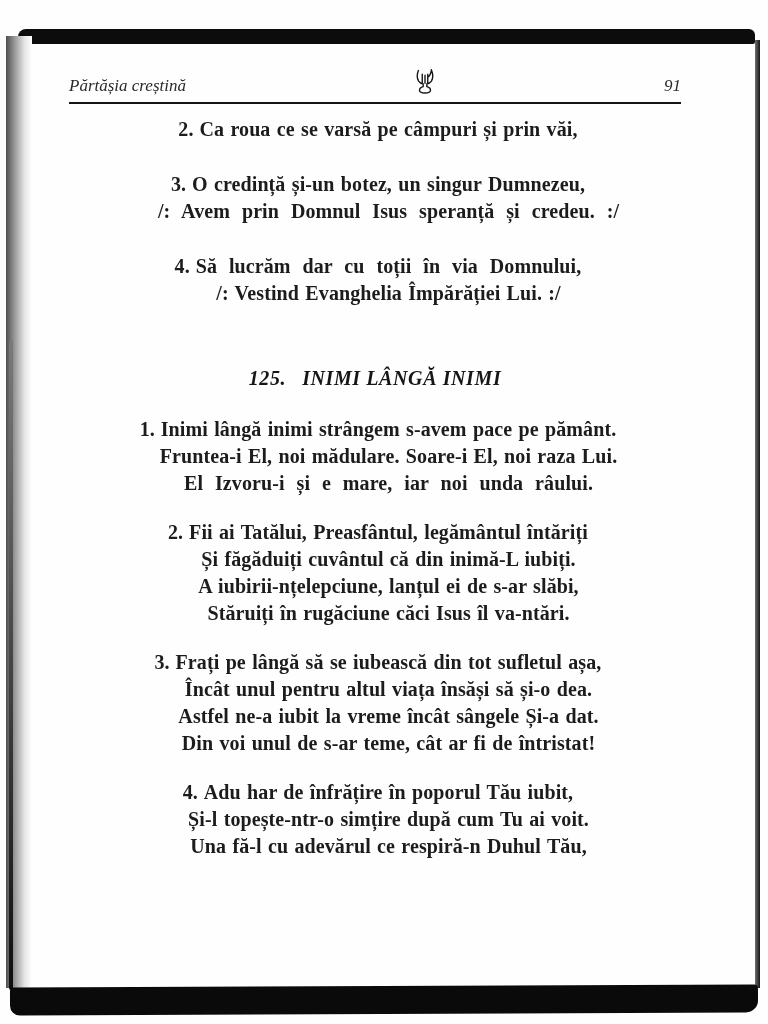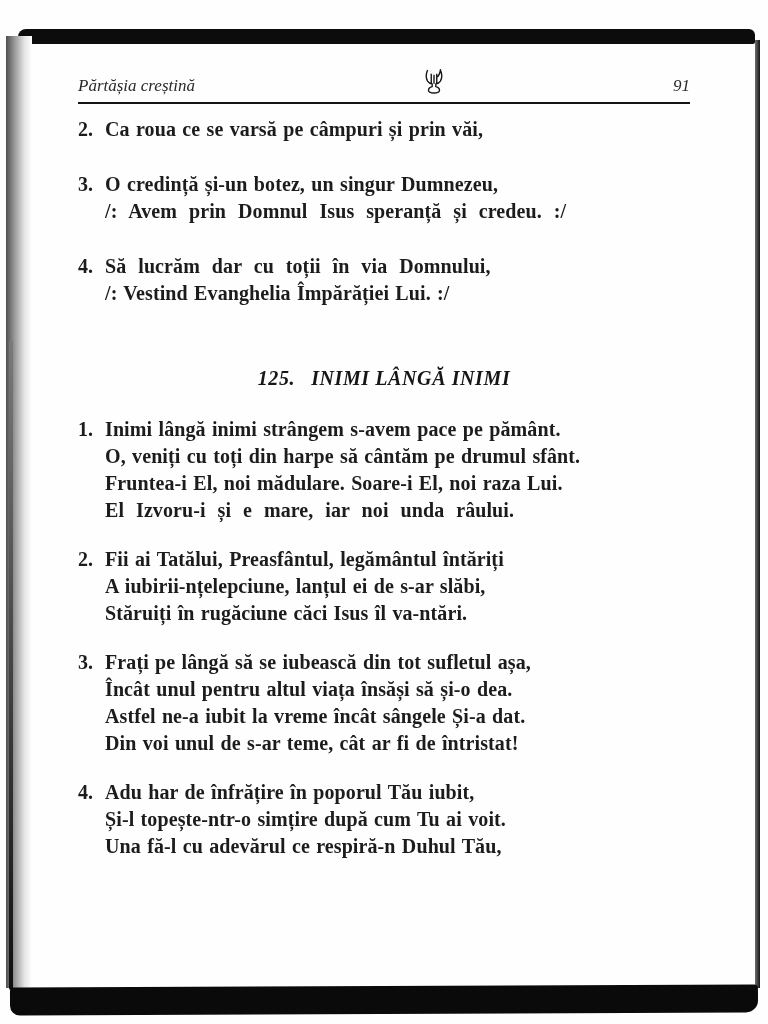--- a/index.html
+++ b/index.html
@@ -31,36 +31,36 @@
     background:linear-gradient(to left,#161616,#6f6f6f);
   }
   .bar-bottom {
     position:absolute; left:10px; top:986px; width:748px; height:28px;
     background:#0a0a0a; border-radius:4px 4px 12px 10px;
     transform:rotate(-0.25deg);
   }
 
   
   .content {
-    position:absolute; left:78px; top:70px; width:612px;
+    position:absolute; left:69px; top:70px; width:612px;
   }
   .header {
     display:flex; align-items:flex-end; justify-content:space-between;
     font-style:italic; font-size:17px; color:#2a2a2a; height:26px;
   }
   .header .ornament { display:inline-block; transform:translateY(4px); }
   .rule { margin-top:6px; height:2px; background:#141414; }
 
   .section.continuation { margin-top:12px; }
   .verse { margin-bottom:28px; }
   .song .verse { margin-bottom:22px; }
   .line {
     font-weight:bold; font-size:20px; line-height:27px;
     padding-left:27px; white-space:nowrap;
-    word-spacing:0.06em; letter-spacing:0.1px; color:#1c1c1c;
+    word-spacing:0.06em; letter-spacing:0.1px; color:#1c1c1c;text-align:center;
   }
   .line.first { padding-left:0; }
   .line.wide { word-spacing:0.34em; }
   .num { display:inline-block; width:27px; }
 
   .song-title {
     margin-top:60px; margin-bottom:26px;
     text-align:center; font-style:italic; font-weight:bold;
     font-size:20px; letter-spacing:0.6px; color:#161616;
   }
@@ -106,27 +106,27 @@
       </div>
 
     </div>
 
     <h2 class="song-title"><span class="song-number">125.</span><span>INIMI LÂNGĂ INIMI</span></h2>
 
     <div class="section song">
 
       <div class="verse">
         <div class="line first"><span class="num">1.</span><span>Inimi lângă inimi strângem s-avem pace pe pământ.</span></div>
-        <div class="line">O, veniți cu toți din harpe să cântăm pe drumul sfânt.</div>
         <div class="line">Fruntea-i El, noi mădulare. Soare-i El, noi raza Lui.</div>
         <div class="line wide">El Izvoru-i și e mare, iar noi unda râului.</div>
       </div>
 
       <div class="verse">
         <div class="line first"><span class="num">2.</span><span>Fii ai Tatălui, Preasfântul, legământul întăriți</span></div>
+        <div class="line">Și făgăduiți cuvântul că din inimă-L iubiți.</div>
         <div class="line">A iubirii-nțelepciune, lanțul ei de s-ar slăbi,</div>
         <div class="line">Stăruiți în rugăciune căci Isus îl va-ntări.</div>
       </div>
 
       <div class="verse">
         <div class="line first"><span class="num">3.</span><span>Frați pe lângă să se iubească din tot sufletul așa,</span></div>
         <div class="line">Încât unul pentru altul viața însăși să și-o dea.</div>
         <div class="line">Astfel ne-a iubit la vreme încât sângele Și-a dat.</div>
         <div class="line">Din voi unul de s-ar teme, cât ar fi de întristat!</div>
       </div>

